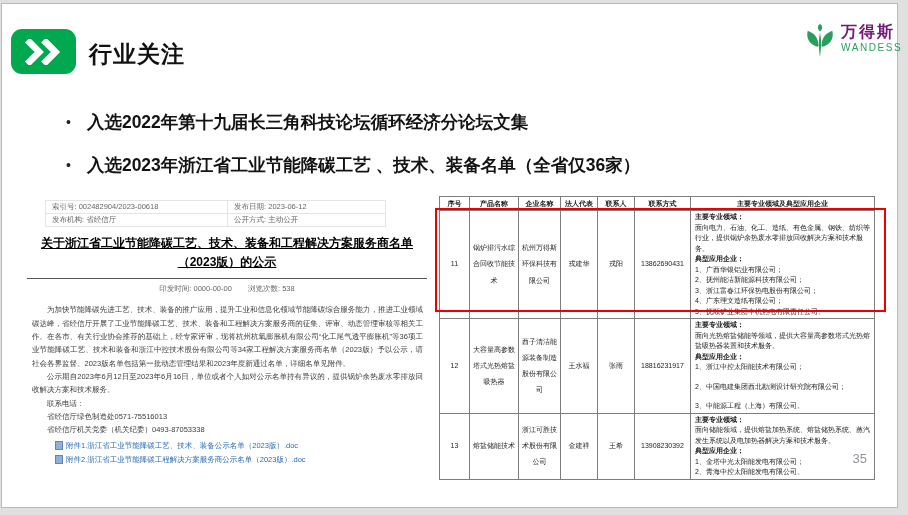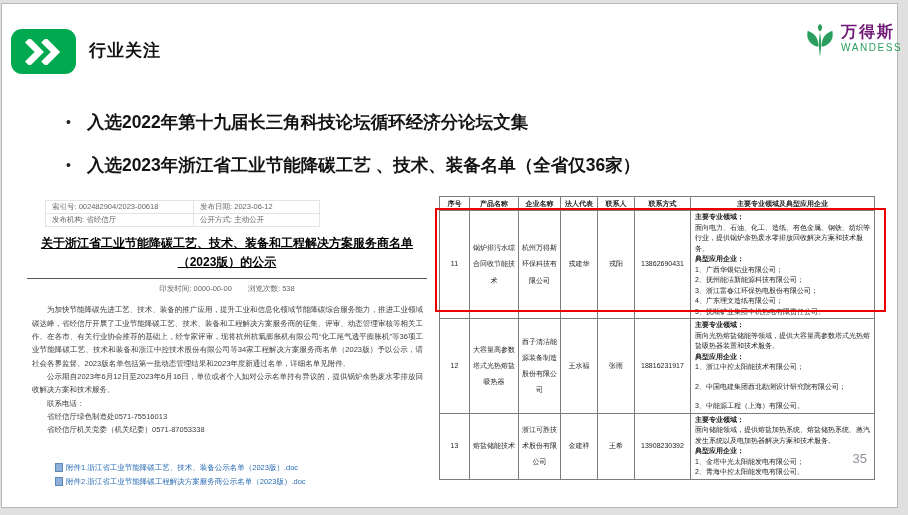--- a/index.html
+++ b/index.html
@@ -13,53 +13,53 @@
     background:#ffffff; border:1px solid #b9b9b9;
   }
   
   .badge {
     position:absolute; left:9px; top:25px; width:65px; height:45px;
     background:#00a84f; border-radius:11px;
     display:flex; align-items:center; justify-content:center;
   }
   .slide-title {
     position:absolute; left:87px; top:35px;
-    font-size:17px; font-weight:bold; color:#111; letter-spacing:1px;text-align:right;
+    font-size:23px; font-weight:bold; color:#111; letter-spacing:1px;text-align:right;
   }
   .logo { position:absolute; left:801px; top:20px; display:flex; align-items:flex-start; }
   .logo-text { margin-left:4px; line-height:1; }
   .logo-cn { font-size:16px; font-weight:bold; color:#701a75; letter-spacing:2px; }
   .logo-en { font-size:10px; font-weight:normal; color:#2a9e5c; letter-spacing:1.6px; margin-top:3px; }
   
   .bullets { position:absolute; left:64px; top:107px; width:720px; }
   .bullet-row { display:flex; margin-bottom:21px; }
   .bullet-dot { font-size:14px; color:#222; margin-right:16px; line-height:22px; }
   .bullet-text { font-size:17.5px; font-weight:bold; color:#131313; line-height:22px; }
   
   .doc { position:absolute; left:25px; top:196px; width:400px; color:#555; }
   .doc-meta {
-    margin-left:18px; width:275px; border-collapse:collapse; table-layout:fixed;
+    margin-left:18px; width:341px; border-collapse:collapse; table-layout:fixed;
   }
   .doc-meta td {
     border:1px solid #e4e4e4; font-size:7.5px; color:#666;
     height:12px; padding:0 0 0 6px; white-space:nowrap; overflow:hidden;
   }
   .doc-title {
     margin-top:7px; padding:0 8px; text-align:center;
     font-size:12px; font-weight:bold; color:#000; line-height:1.55;text-decoration:underline;
   }
   .doc-hr { border:none; border-top:1px solid #555; margin:7px 0 0 0; }
   .doc-subinfo { text-align:center; font-size:7.5px; color:#666; margin-top:5px; }
   .doc-subinfo span + span { margin-left:14px; }
   .doc-body { margin:9px 4px 0 5px; }
   .doc-body p {
     margin:0; font-size:7.5px; color:#3c3c3c; line-height:1.78;
     text-align:justify; text-indent:2em;
   }
-  .doc-attach { margin:26px 0 0 28px; }
+  .doc-attach { margin:4px 0 0 28px; }
   .attach-row { display:flex; align-items:center; margin-bottom:4px; }
   .attach-icon {
     width:6px; height:7px; background:#8fb0d8; border:1px solid #5b87bb;
     margin-right:3px; flex:none;
   }
   .attach-link { font-size:7.5px; color:#2a6cb5; text-decoration:none; }
   
   .gov-table {
     position:absolute; left:437px; top:192px; width:436px;
     border-collapse:collapse; table-layout:fixed; background:#fff;
@@ -142,21 +142,21 @@
     <hr class="doc-hr">
     <div class="doc-subinfo">
       <span>印发时间: 0000-00-00</span>
       <span>浏览次数: 538</span>
     </div>
     <div class="doc-body">
       <p>为加快节能降碳先进工艺、技术、装备的推广应用，提升工业和信息化领域节能降碳综合服务能力，推进工业领域碳达峰，省经信厅开展了工业节能降碳工艺、技术、装备和工程解决方案服务商的征集、评审、动态管理审核等相关工作。在各市、有关行业协会推荐的基础上，经专家评审，现将杭州杭氧膨胀机有限公司“化工尾气透平膨胀机”等36项工业节能降碳工艺、技术和装备和浙江中控技术股份有限公司等34家工程解决方案服务商名单（2023版）予以公示，请社会各界监督。2023版名单包括第一批动态管理结果和2023年度新通过名单，详细名单见附件。</p>
       <p>公示期自2023年6月12日至2023年6月16日，单位或者个人如对公示名单持有异议的，提供锅炉余热废水零排放回收解决方案和技术服务。</p>
       <p>联系电话：</p>
       <p>省经信厅绿色制造处0571-75516013</p>
-      <p>省经信厅机关党委（机关纪委）0571-87053338</p>
+      <p>省经信厅机关党委（机关纪委）0493-87053338</p>
     </div>
     <div class="doc-attach">
       <div class="attach-row">
         <span class="attach-icon"></span>
         <a class="attach-link" href="#">附件1.浙江省工业节能降碳工艺、技术、装备公示名单（2023版）.doc</a>
       </div>
       <div class="attach-row">
         <span class="attach-icon"></span>
         <a class="attach-link" href="#">附件2.浙江省工业节能降碳工程解决方案服务商公示名单（2023版）.doc</a>
       </div>

